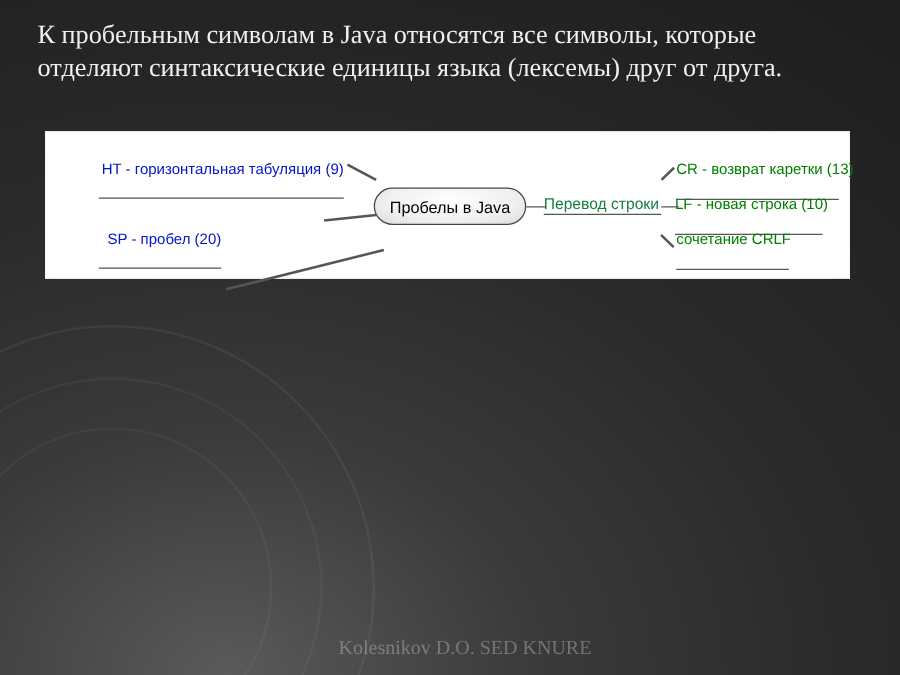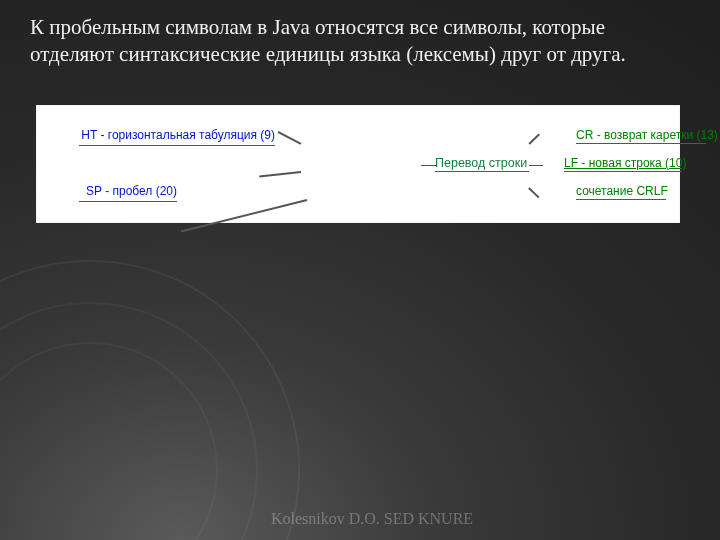--- a/index.html
+++ b/index.html
@@ -55,29 +55,29 @@
     text-align: center;
     line-height: 30px;
     font-size: 13px;
     color: #000;
   }
   .left-item, .right-item, .mid-item {
     position: absolute;
     font-size: 12px;
     white-space: nowrap;
   }
-  .left-item { color: #0015c9; text-align: right; border-bottom: 1.5px solid #555; padding-bottom: 3px; }
-  .right-item { color: #008000; text-align: left; border-bottom: 1.5px solid #555; padding-bottom: 1px; margin-left: 35px; }
+  .left-item { color: #0015c9; text-align: right; border-bottom: 1.5px solid #555; padding-bottom: 16px; }
+  .right-item { color: #008000; text-align: left; border-bottom: 1.5px solid #555; padding-bottom: 17px; }
   .mid-item { color: #15803d; border-bottom: 1.5px solid #555; padding-bottom: 1px; font-size: 12.5px; }
   .l1 { left: 42px; top: 22px; width: 196px; }
   .l2 { left: 42px; top: 50px; width: 180px; }
   .l3 { left: 42px; top: 78px; width: 98px; }
   .m1 { left: 398px; top: 50px; width: 94px; }
   .r1 { left: 504px; top: 22px; width: 130px; }
-  .r2 { left: 492px; top: 50px; width: 118px; text-decoration: underline; }
+  .r2 { left: 503px; top: 50px; width: 118px; }
   .r3 { left: 504px; top: 78px; width: 90px; }
   .left-item::after, .right-item::before, .mid-item::before, .mid-item::after {
     content: "";
     position: absolute;
     background: none;
   }
   
   .conn {
     position: absolute;
     background: #555;
@@ -106,20 +106,21 @@
 <body>
 
 <div class="swirl"></div>
 
 <div class="slide">
 
 
   <div class="body-text">К пробельным символам в Java относятся все символы, которые отделяют синтаксические единицы языка (лексемы) друг от друга.</div>
 
   <div class="diagram">
+    <div class="central">Пробелы в Java</div>
 
     <div class="left-item l1">HT - горизонтальная табуляция (9)</div>
     <div class="left-item l3">SP - пробел (20)</div>
 
     <div class="mid-item m1">Перевод строки</div>
 
     <div class="right-item r1">CR - возврат каретки (13)</div>
     <div class="right-item r2">LF - новая строка (10)</div>
     <div class="right-item r3">сочетание CRLF</div>
 

